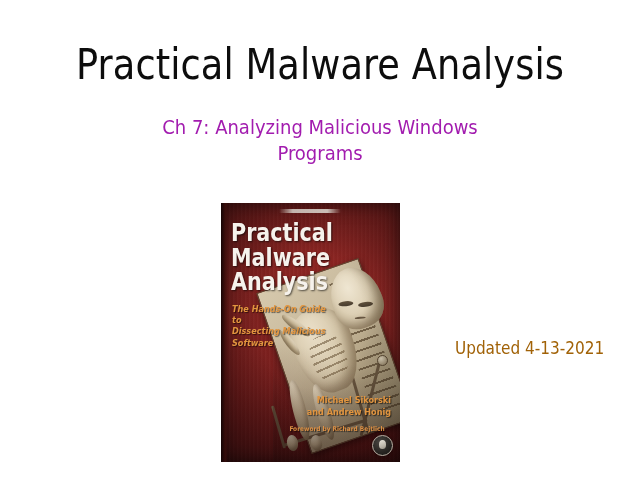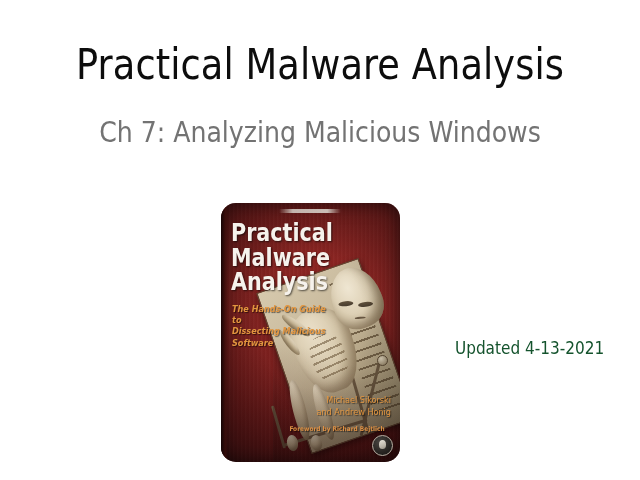--- a/index.html
+++ b/index.html
@@ -40,51 +40,50 @@
   }
 
   
   .slide-subtitle {
     position: absolute;
     left: 70px;
     top: 115px;
     width: 500px;
     text-align: center;
     font-family: "DejaVu Sans Condensed", "Liberation Sans Narrow", "Liberation Sans", sans-serif;
-    font-size: 28px;
+    font-size: 20px;
     font-weight: 400;
     line-height: 1.28;
-    color: #737373;
+    color: #a21caf;
   }
   .slide-subtitle .line2 { display: block; }
 
   
   .updated-note {
     position: absolute;
     left: 455px;
     top: 338px;
     font-family: "DejaVu Sans Condensed", "Liberation Sans Narrow", "Liberation Sans", sans-serif;
     font-size: 17px;
     font-weight: 400;
-    color: #14532d;
+    color: #a16207;
     white-space: nowrap;
   }
 
   
   .book-cover {
     position: absolute;
     left: 221px;
     top: 203px;
     width: 179px;
     height: 259px;
     overflow: hidden;
     background:
       radial-gradient(ellipse 150% 90% at 62% 38%, #9c2a26 0%, #7e211f 32%, #5d1616 62%, #3d0f10 86%, #2c0b0c 100%);
     box-shadow: inset 0 0 18px rgba(0,0,0,0.55);
-    border-radius: 15px;
   }
   
   .cover-texture {
     position: absolute;
     inset: 0;
     background:
       repeating-linear-gradient(90deg,
         rgba(255,255,255,0.030) 0px,
         rgba(255,255,255,0.030) 1px,
         rgba(0,0,0,0.030) 2px,
@@ -152,21 +151,21 @@
   }
   .cover-subtitle span { display: block; }
 
   .cover-authors {
     position: absolute;
     right: 9px;
     bottom: 44px;
     width: 96px;
     text-align: right;
     font-family: "DejaVu Sans Condensed", "Liberation Sans Narrow", "Liberation Sans", sans-serif;
-    font-weight: normal;
+    font-weight: bold;
     font-size: 9px;
     line-height: 1.35;
     color: #e2953f;
     text-shadow: 1px 1px 1px rgba(0,0,0,0.6);
   }
   .cover-authors span { display: block; }
 
   .cover-foreword {
     position: absolute;
     right: 9px;
@@ -333,20 +332,21 @@
 </style>
 </head>
 <body>
 
 <div class="slide">
 
   <div class="slide-title">Practical Malware Analysis</div>
 
   <div class="slide-subtitle">
     <span class="line1">Ch 7: Analyzing Malicious Windows</span>
+    <span class="line2">Programs</span>
   </div>
 
   <div class="book-cover">
     <div class="cover-texture"></div>
     <div class="cover-left-edge"></div>
 
     <div class="cover-art">
       <div class="art-table">
         <div class="art-table-ridges"></div>
       </div>

